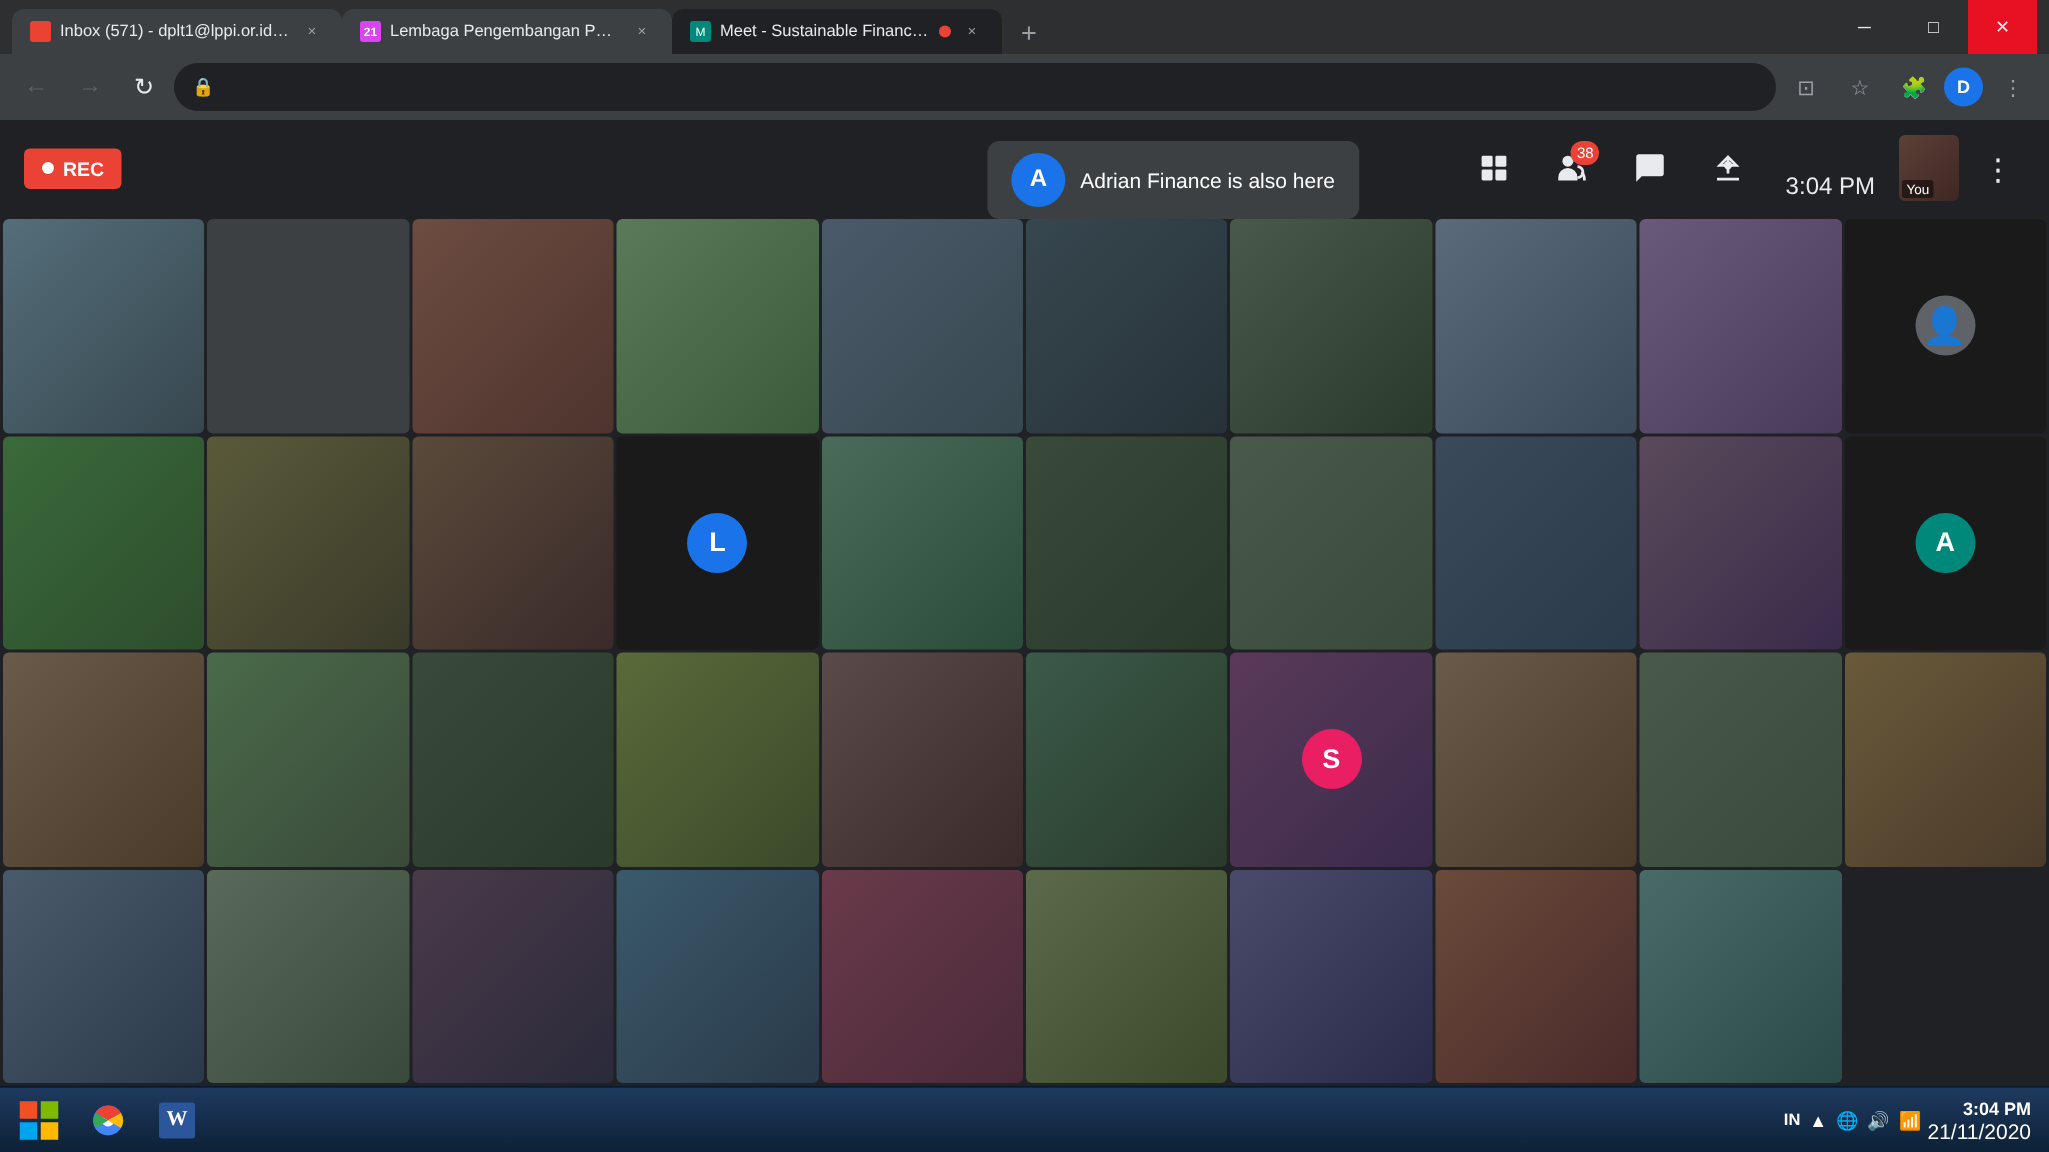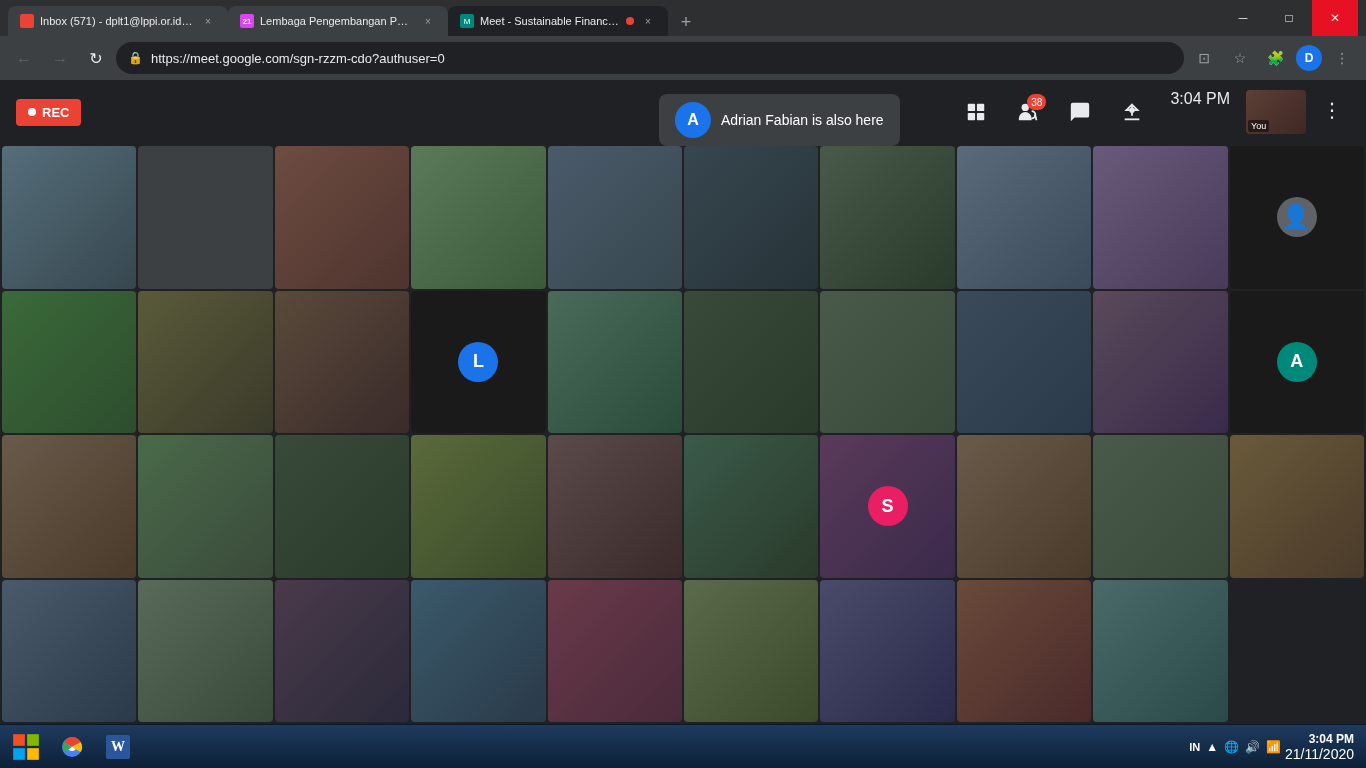--- a/index.html
+++ b/index.html
@@ -31,25 +31,25 @@
     
     .meet-container { width: 100%; height: calc(768px - 80px - 44px); background: #202124; position: relative; display: flex; flex-direction: column; }
 
     
     .meet-topbar { height: 64px; background: #202124; display: flex; align-items: center; padding: 0 16px; position: relative; }
     .rec-badge { background: #ea4335; color: white; font-size: 13px; font-weight: bold; padding: 6px 12px; border-radius: 4px; display: flex; align-items: center; gap: 6px; }
     .rec-dot { width: 8px; height: 8px; border-radius: 50%; background: white; }
     .notification-popup { position: absolute; left: 50%; transform: translateX(-10%); top: 14px; background: #3c4043; border-radius: 8px; padding: 8px 16px; display: flex; align-items: center; gap: 10px; min-width: 220px; }
     .notif-avatar { width: 36px; height: 36px; border-radius: 50%; background: #1a73e8; display: flex; align-items: center; justify-content: center; color: white; font-size: 16px; font-weight: bold; flex-shrink: 0; }
     .notif-text { color: white; font-size: 14px; font-weight: 500; line-height: 1.3; }
-    .topbar-controls { margin-left: auto; display: flex; align-items: flex-start; gap: 8px; }
+    .topbar-controls { margin-left: auto; display: flex; align-items: flex-end; gap: 8px; }
     .topbar-btn { width: 44px; height: 44px; border-radius: 50%; display: flex; align-items: center; justify-content: center; color: #e8eaed; font-size: 18px; cursor: pointer; position: relative; }
     .participant-count { position: absolute; top: 4px; right: 4px; background: #ea4335; color: white; font-size: 10px; border-radius: 8px; padding: 0 4px; min-width: 16px; height: 16px; display: flex; align-items: center; justify-content: center; }
     .time-display { color: #e8eaed; font-size: 16px; font-weight: 400; margin-left: 8px; }
-    .you-thumbnail { width: 60px; height: 44px; background: #3c4043; border-radius: 4px; overflow: hidden; position: relative; margin-left: 8px; }
+    .you-thumbnail { width: 40px; height: 44px; background: #3c4043; border-radius: 4px; overflow: hidden; position: relative; margin-left: 8px; }
     .you-label { position: absolute; bottom: 2px; left: 2px; color: white; font-size: 9px; background: rgba(0,0,0,0.5); padding: 1px 3px; border-radius: 2px; }
     .more-btn { color: #e8eaed; font-size: 20px; cursor: pointer; padding: 8px; }
 
     
     .video-grid { flex: 1; display: grid; grid-template-columns: repeat(10, 1fr); grid-template-rows: repeat(4, 1fr); gap: 2px; padding: 2px; background: #202124; }
 
     .video-cell { background: #3c4043; border-radius: 4px; overflow: hidden; position: relative; display: flex; align-items: center; justify-content: center; }
     .participant-name { position: absolute; bottom: 4px; left: 6px; color: white; font-size: 9px; background: rgba(0,0,0,0.6); padding: 1px 4px; border-radius: 2px; white-space: nowrap; }
     .participant-avatar { width: 40px; height: 40px; border-radius: 50%; display: flex; align-items: center; justify-content: center; color: white; font-size: 18px; font-weight: bold; }
     .green-dot { position: absolute; bottom: 8px; left: 8px; display: flex; gap: 2px; }
@@ -93,21 +93,20 @@
     <div class="win-btn">─</div>
     <div class="win-btn">□</div>
     <div class="win-btn close">✕</div>
   </div>
   <div class="address-bar-row">
     <div class="nav-btn disabled">←</div>
     <div class="nav-btn disabled">→</div>
     <div class="nav-btn">↻</div>
     <div class="address-bar">
       <span class="lock-icon">🔒</span>
-      <span class="url-text">https://meet.google.com/sgn-rzzm-cdo?authuser=0</span>
     </div>
     <div class="browser-icons">
       <div class="browser-icon-btn" title="Cast">⊡</div>
       <div class="browser-icon-btn">☆</div>
       <div class="browser-icon-btn">🧩</div>
       <div class="profile-avatar">D</div>
       <div class="browser-icon-btn">⋮</div>
     </div>
   </div>
 </div>
@@ -117,21 +116,21 @@
   <div class="meet-topbar">
     <div class="rec-badge">
       <div class="rec-dot"></div>
       <span>REC</span>
     </div>
 
     <div class="notification-popup">
       <div class="notif-avatar">
         <span>A</span>
       </div>
-      <div class="notif-text">Adrian Fabian is also here</div>
+      <div class="notif-text">Adrian Finance is also here</div>
     </div>
 
     <div class="topbar-controls">
       <div class="topbar-btn">
         <svg width="22" height="22" viewBox="0 0 24 24" fill="#e8eaed">
           <rect x="3" y="3" width="8" height="8" rx="1"></rect>
           <rect x="13" y="3" width="8" height="8" rx="1"></rect>
           <rect x="3" y="13" width="8" height="8" rx="1"></rect>
           <rect x="13" y="13" width="8" height="8" rx="1"></rect>
         </svg>

